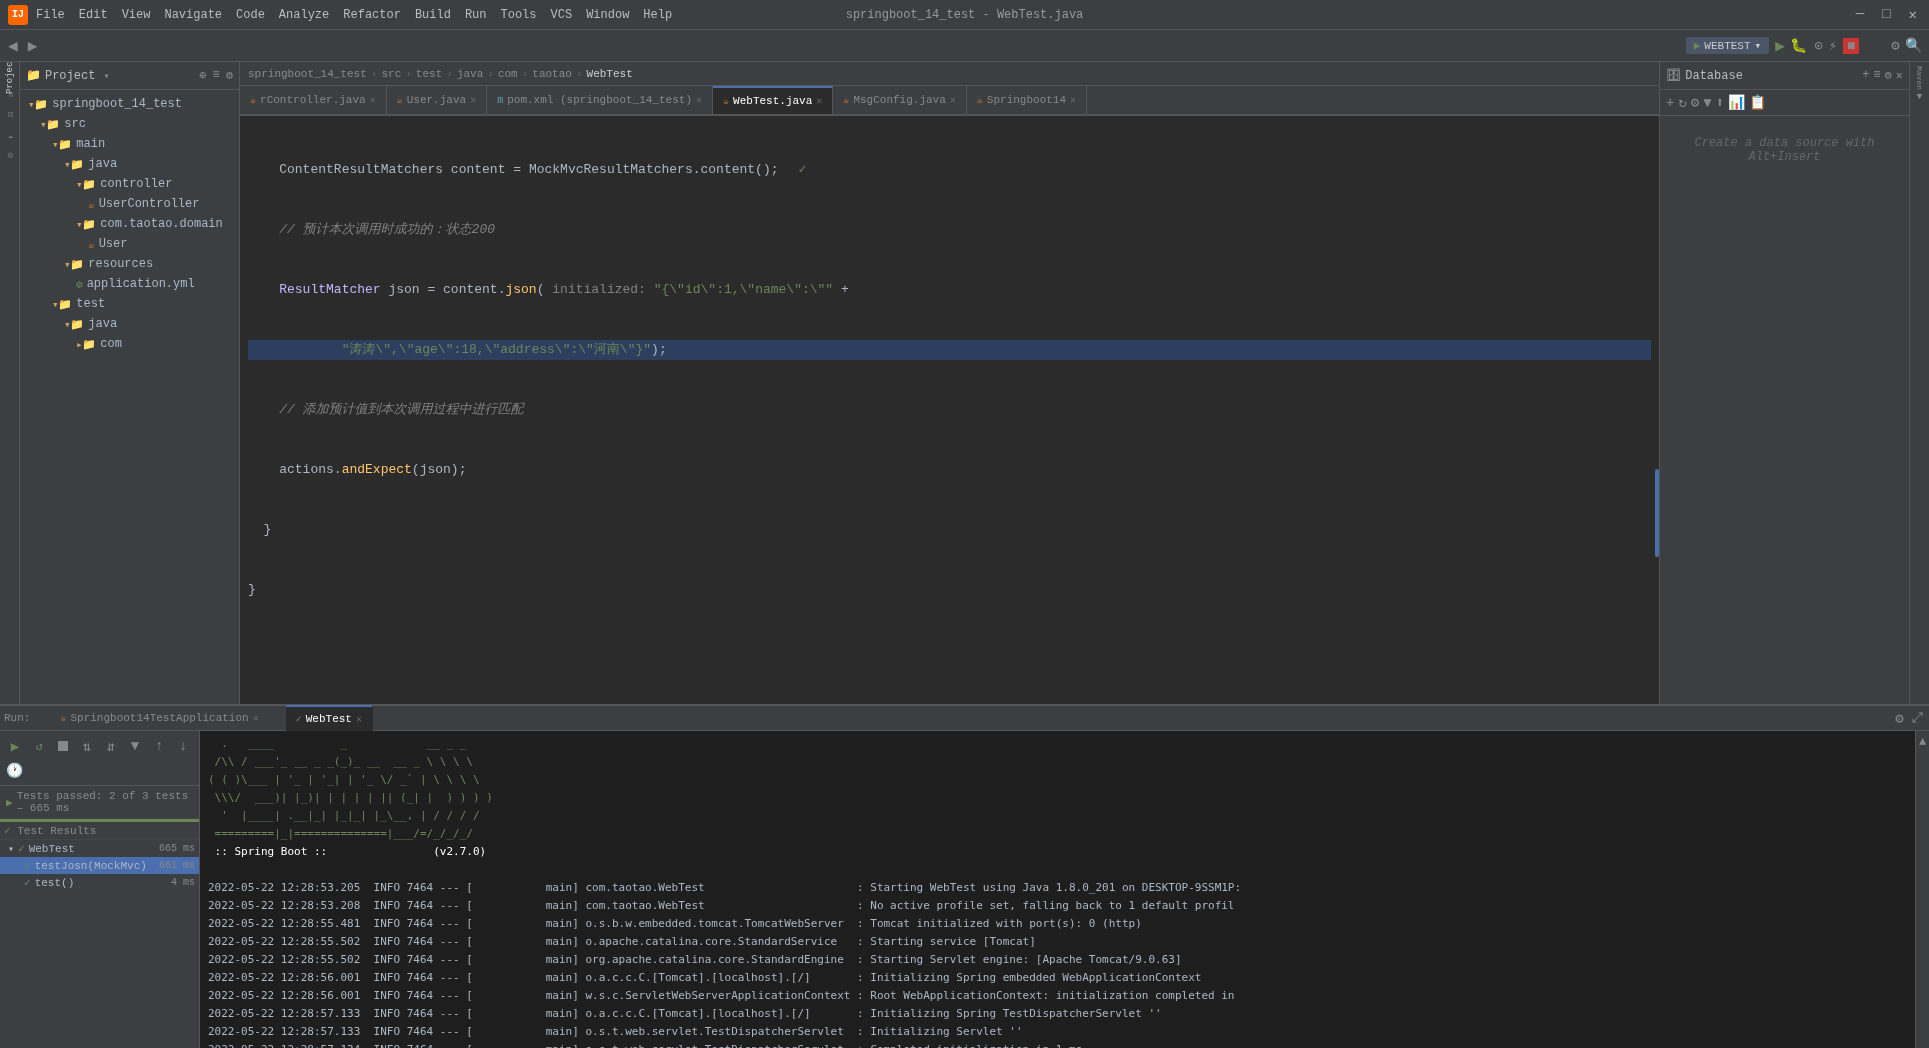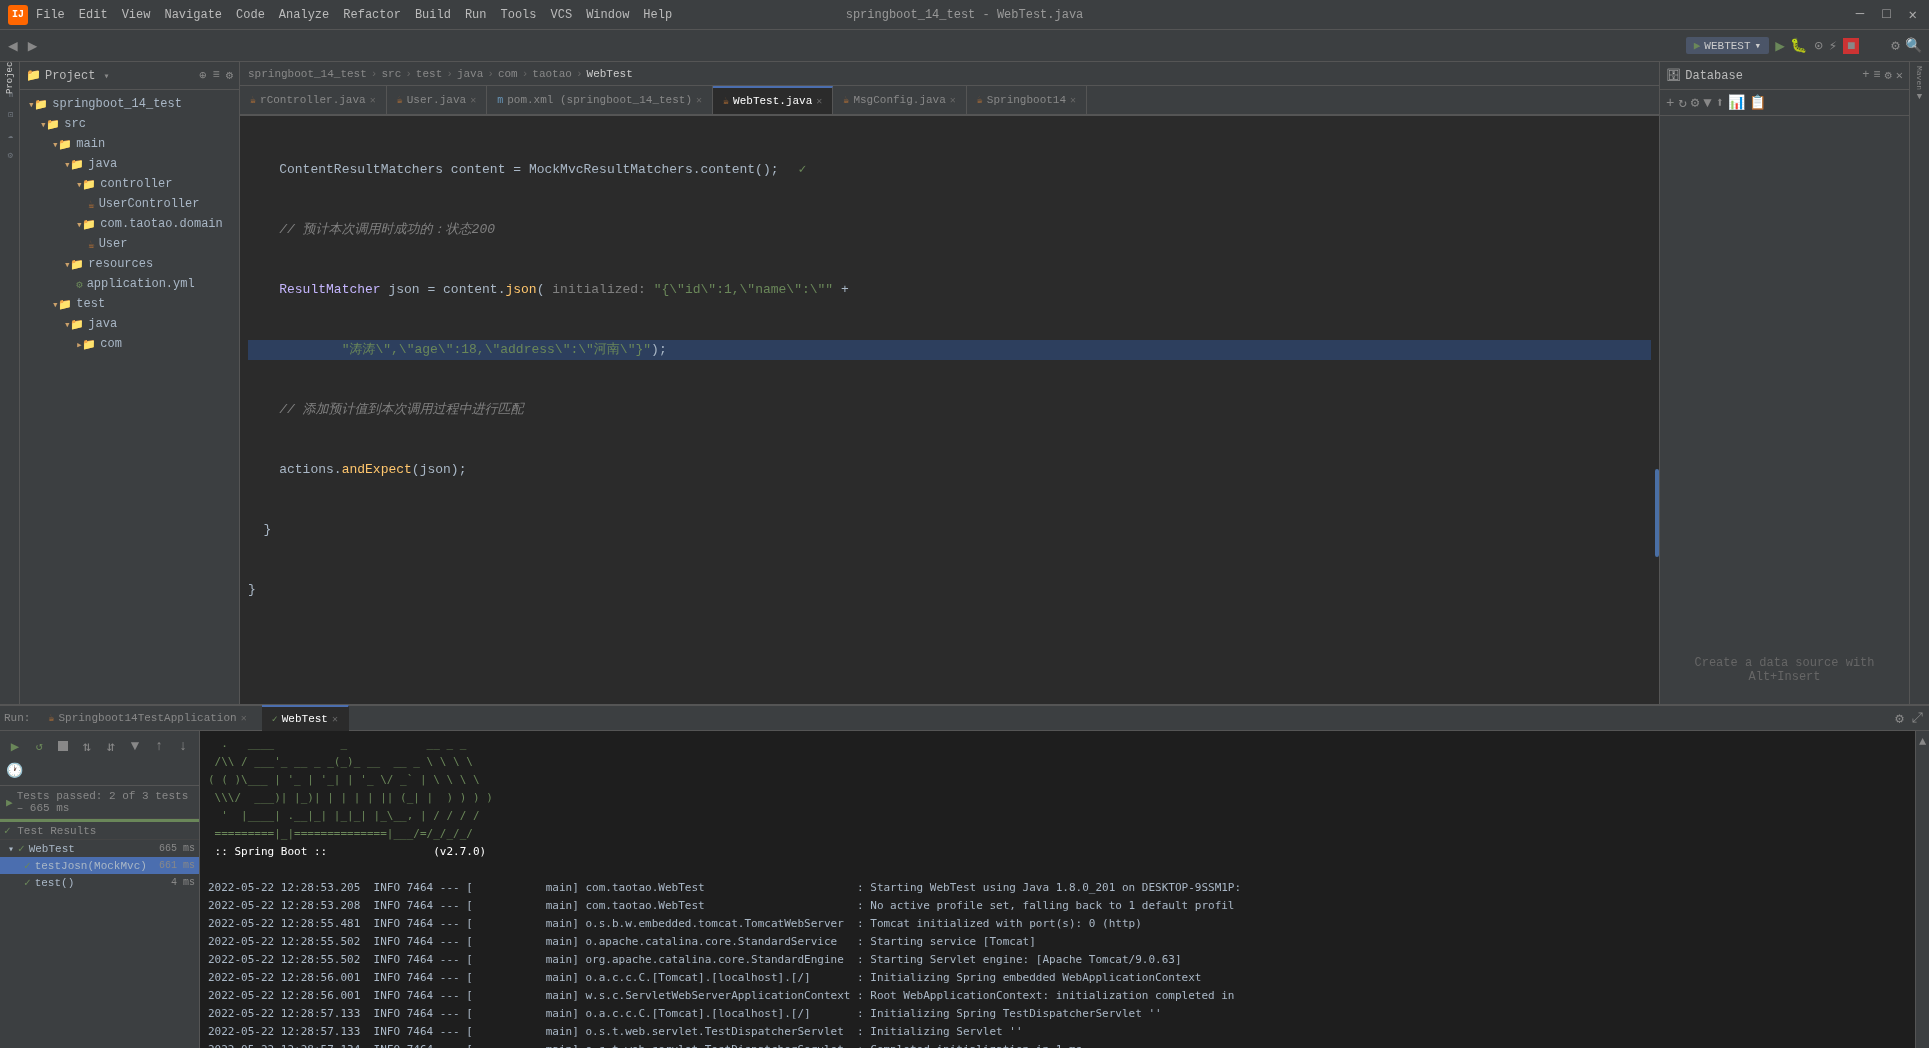--- a/index.html
+++ b/index.html
@@ -173,22 +173,22 @@
       border-bottom: 1px solid #555;
       font-size: 12px; color: #bbbbbb; gap: 4px;
     }
     #database-header .header-icons { margin-left: auto; display: flex; gap: 4px; color: #888; }
     #database-toolbar {
       display: flex; align-items: center; padding: 4px 6px;
       border-bottom: 1px solid #555; gap: 4px;
     }
     #database-toolbar span { color: #888; font-size: 14px; cursor: pointer; }
     #database-content {
-      flex: 1; display: flex; align-items: flex-end; justify-content: center;
-      color: #666; font-size: 12px; text-align: center; padding: 20px;
+      flex: 1; display: flex; align-items: flex-start; justify-content: center;
+      color: #666; font-size: 12px; text-align: center; padding: 20px; font-style: italic;
     }
 
     
     #right-rail {
       width: 20px;
       background: #3c3f41;
       border-left: 1px solid #555;
       display: flex; flex-direction: column; align-items: center;
       padding-top: 4px; gap: 2px;
     }
@@ -198,21 +198,21 @@
       height: 440px;
       background: #2b2b2b;
       border-top: 2px solid #555;
       display: flex; flex-direction: column;
     }
     #bottom-tabs {
       height: 24px;
       background: #3c3f41;
       display: flex; align-items: center;
       border-bottom: 1px solid #555;
-      padding: 12px 4px; gap: 4px;
+      padding: 12px 4px; gap: 16px;
     }
     .bottom-tab {
       height: 26px;
       padding: 0 10px;
       display: flex; align-items: center; gap: 4px;
       cursor: pointer;
       font-size: 11px; color: #888;
       border-right: 1px solid transparent;
     }
     .bottom-tab.active {

